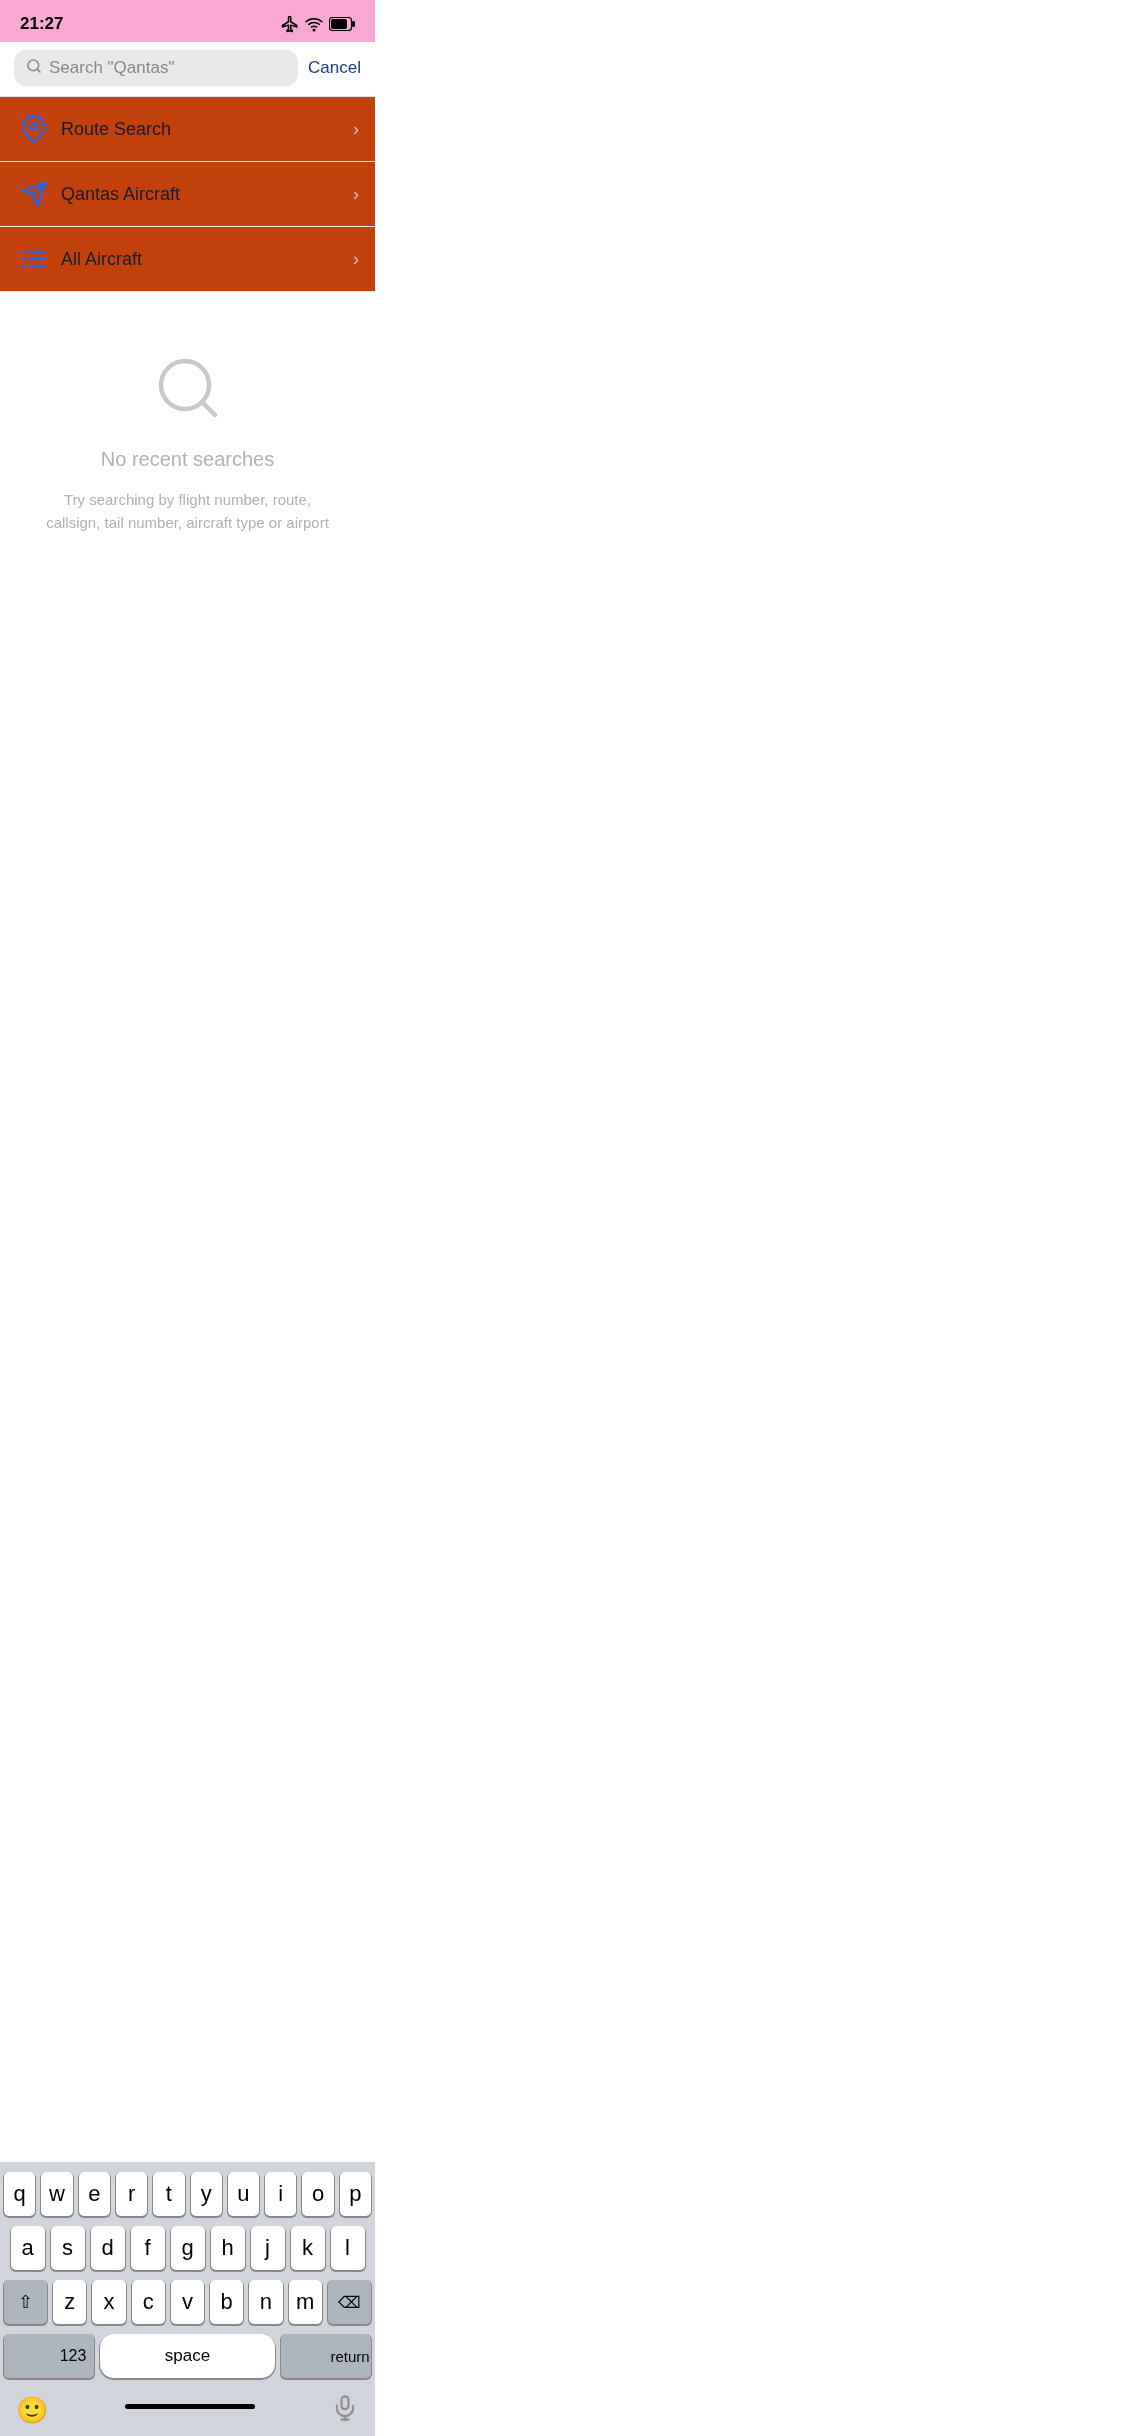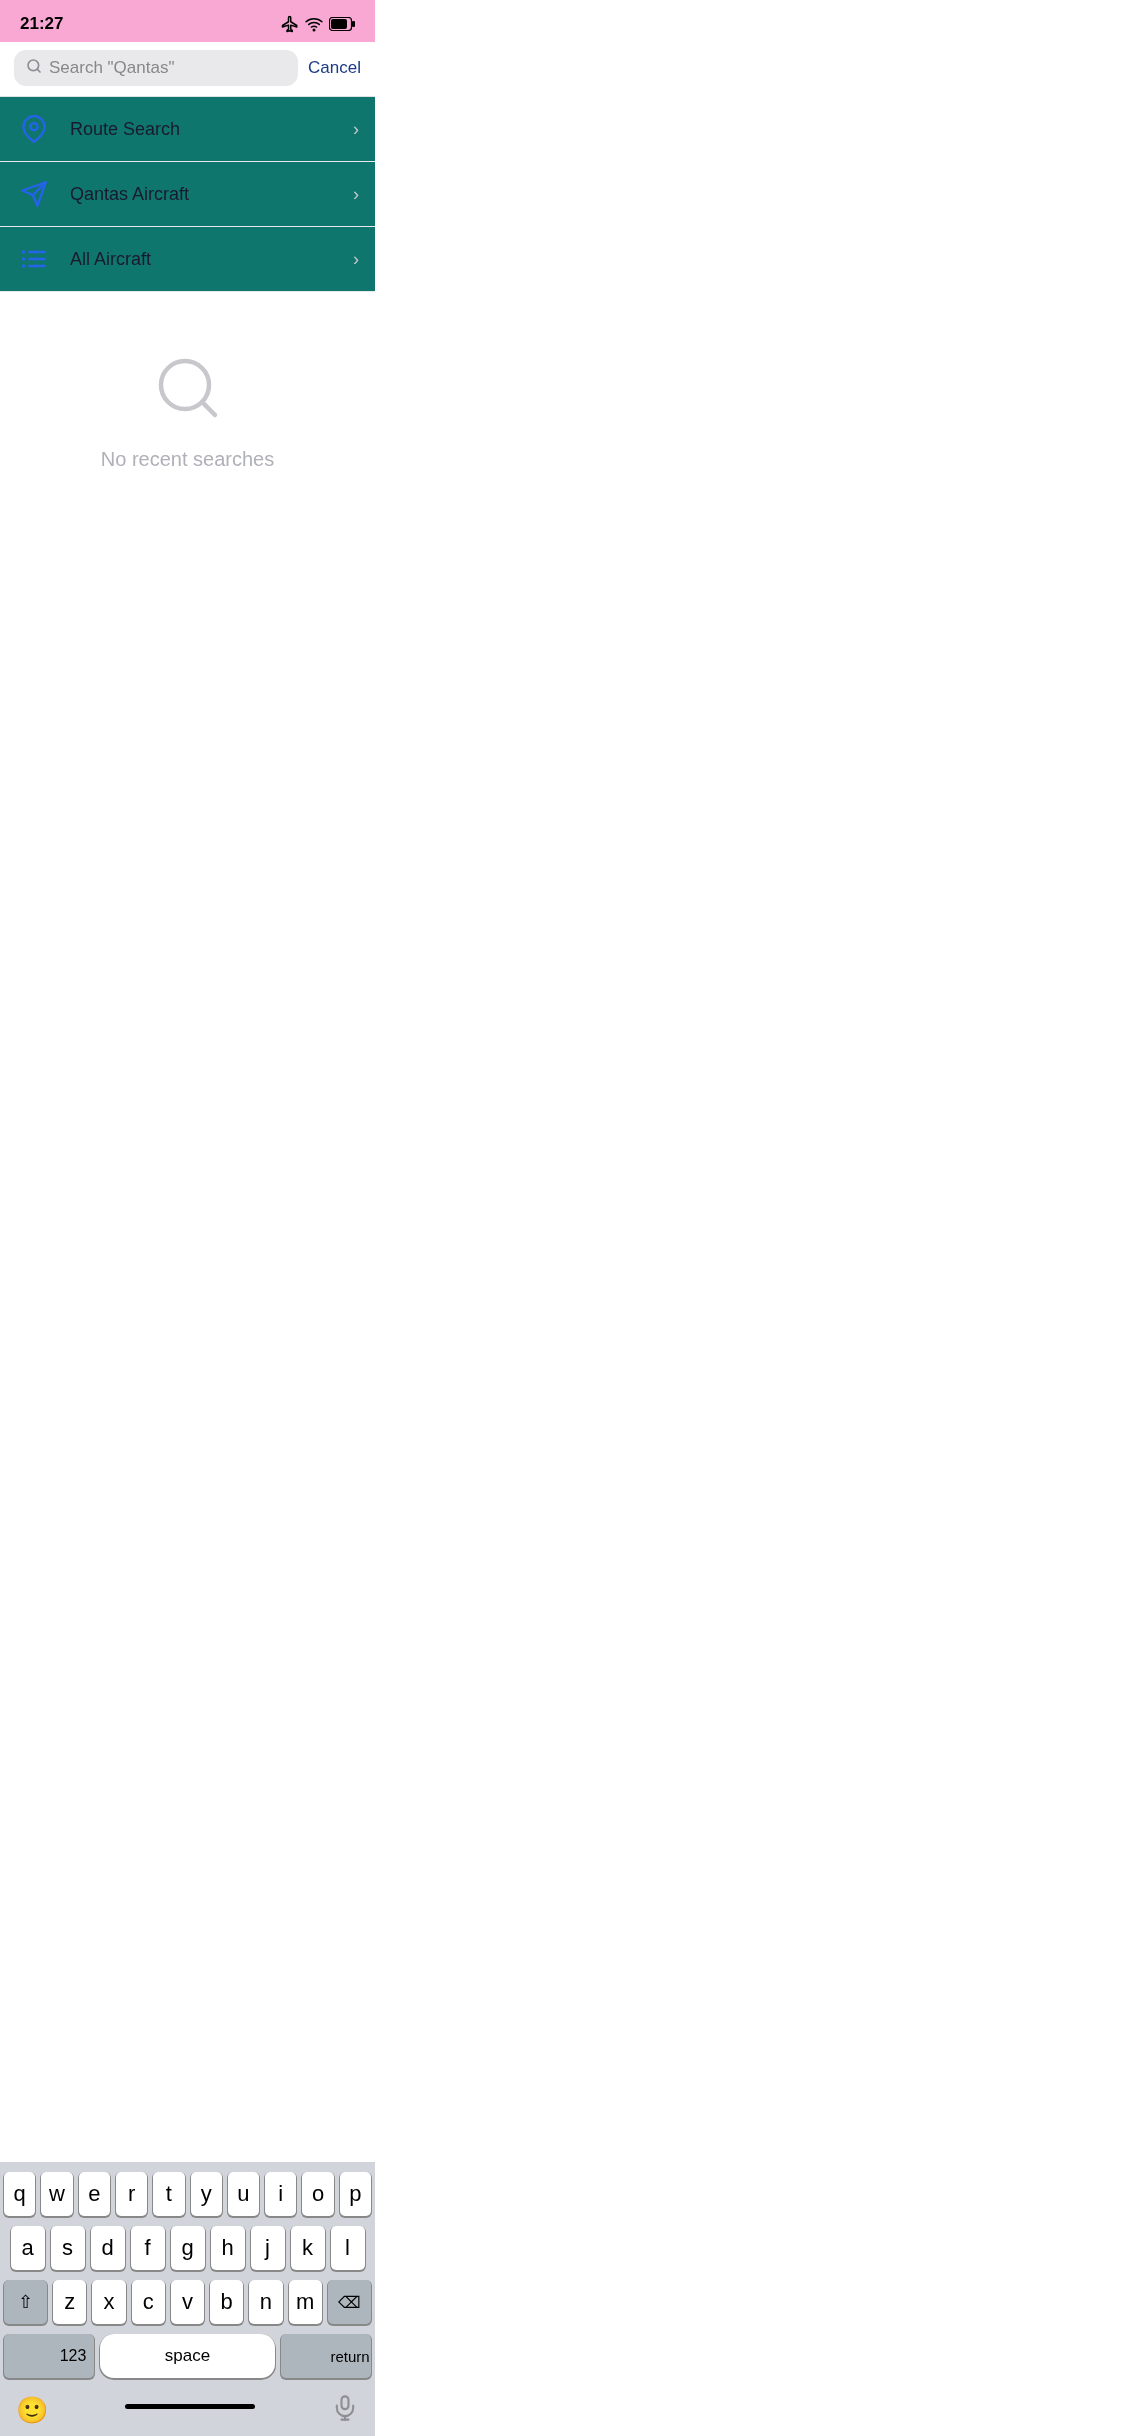--- a/index.html
+++ b/index.html
@@ -80,23 +80,23 @@
       height: 1px;
       background: #e0e0e5;
       margin-left: 0;
     }
 
     
     .menu-item {
       display: flex;
       align-items: center;
       padding: 18px 16px;
-      background: #0f766e;
-      cursor: pointer;
-      gap: 18px;
+      background: #c2410c;
+      cursor: pointer;
+      gap: 9px;
       border-bottom: 1px solid #e8e8ed;
     }
     .menu-icon {
       width: 36px;
       display: flex;
       align-items: center;
       justify-content: center;
       flex-shrink: 0;
     }
     .menu-label {
@@ -290,20 +290,21 @@
 </div>
 
 <div class="empty-state">
   <div class="empty-search-icon">
     <svg width="72" height="72" viewBox="0 0 24 24" fill="none" stroke="#c7c7cc" stroke-width="1.5" stroke-linecap="round">
       <circle cx="11" cy="11" r="8"></circle>
       <line x1="21" y1="21" x2="16.65" y2="16.65"></line>
     </svg>
   </div>
   <div class="empty-title">No recent searches</div>
+  <div class="empty-subtitle">Try searching by flight number, route, callsign, tail number, aircraft type or airport</div>
 </div>
 
 <div class="keyboard">
 
   <div class="keyboard-row">
     <div class="key">q</div>
     <div class="key">w</div>
     <div class="key">e</div>
     <div class="key">r</div>
     <div class="key">t</div>

